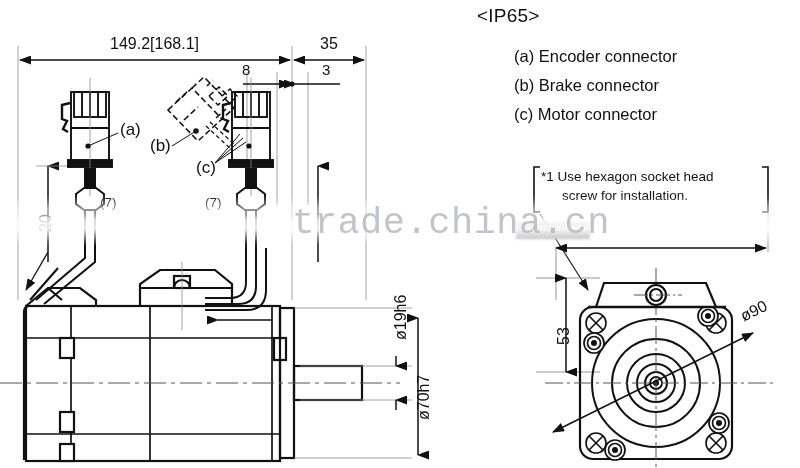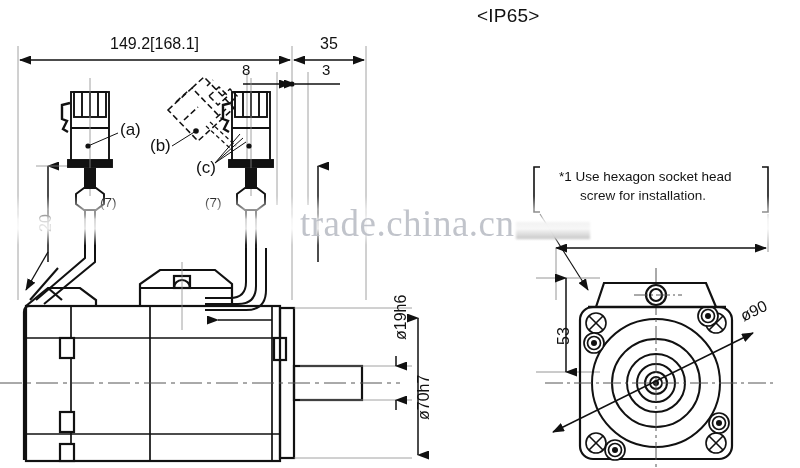--- a/index.html
+++ b/index.html
@@ -7,29 +7,29 @@
     width:800px;height:468px;overflow:hidden;position:relative;
     font-family:"Liberation Sans","DejaVu Sans",sans-serif;
     color:#111;
   }
   #stage{position:absolute;inset:0;width:800px;height:468px;}
   svg.draw{position:absolute;left:0;top:0;width:800px;height:468px;}
   .txt{position:absolute;white-space:pre;line-height:1.05;color:#111;}
   .vt{transform-origin:0 0;}
   .legend-title{font-size:19px;font-weight:400;letter-spacing:.2px;}
   .legend-item{font-size:16.5px;}
-  .note-line{font-size:13.5px;margin-left:18px;}
+  .note-line{font-size:13.5px;}
   .dimtxt{font-size:16px;}
   .dimtxt-sm{font-size:15px;}
   .small-paren{font-size:13.5px;}
   .callout{font-size:17px;}
   .wm{
-    position:absolute;left:300px;top:202px;
+    position:absolute;left:292px;top:202px;
     font-size:37px;color:#b9bcc4;opacity:.88;
-    font-family:Liberation Serif, serif;
+    font-family:Liberation Mono, monospace;
     letter-spacing:.5px;pointer-events:none;
   }
   .wmband{
     position:absolute;left:0;top:209px;width:800px;height:36px;
     background:linear-gradient(to bottom,rgba(255,255,255,0) 0%,rgba(255,255,255,.82) 28%,rgba(255,255,255,.9) 55%,rgba(255,255,255,0) 100%);
     pointer-events:none;
   }
   .wmband2{
     position:absolute;left:0;top:196px;width:800px;height:22px;
     background:linear-gradient(to bottom,rgba(255,255,255,0) 0%,rgba(255,255,255,.55) 60%,rgba(255,255,255,.0) 100%);
@@ -336,20 +336,23 @@
         <line x1="634" y1="295" x2="682" y2="295" stroke="#555" stroke-width="1" stroke-dasharray="14 3 2 3"></line>
       </g>
 
       <g stroke-width="1.4">
         <line x1="553" y1="432" x2="753" y2="333" marker-start="url(#ahL)" marker-end="url(#ahR)"></line>
       </g>
     </g>
   </svg>
 
   <div class="txt legend-title" style="left:477px;top:6px;">&lt;IP65&gt;</div>
+  <div class="txt legend-item" style="left:514px;top:48px;">(a) Encoder connector</div>
+  <div class="txt legend-item" style="left:514px;top:77px;">(b) Brake connector</div>
+  <div class="txt legend-item" style="left:514px;top:106px;">(c) Motor connector</div>
 
   <div class="txt note-line" style="left:541px;top:170px;">*1 Use hexagon socket head</div>
   <div class="txt note-line" style="left:562px;top:189px;">screw for installation.</div>
 
   <div class="txt dimtxt" style="left:110px;top:36px;">149.2[168.1]</div>
   <div class="txt dimtxt" style="left:320px;top:36px;text-align:right;">35</div>
   <div class="txt dimtxt-sm" style="left:242px;top:62px;">8</div>
   <div class="txt dimtxt-sm" style="left:322px;top:62px;">3</div>
 
   <div class="txt dimtxt vt" style="left:38px;top:232px;transform:rotate(-90deg);">20</div>

